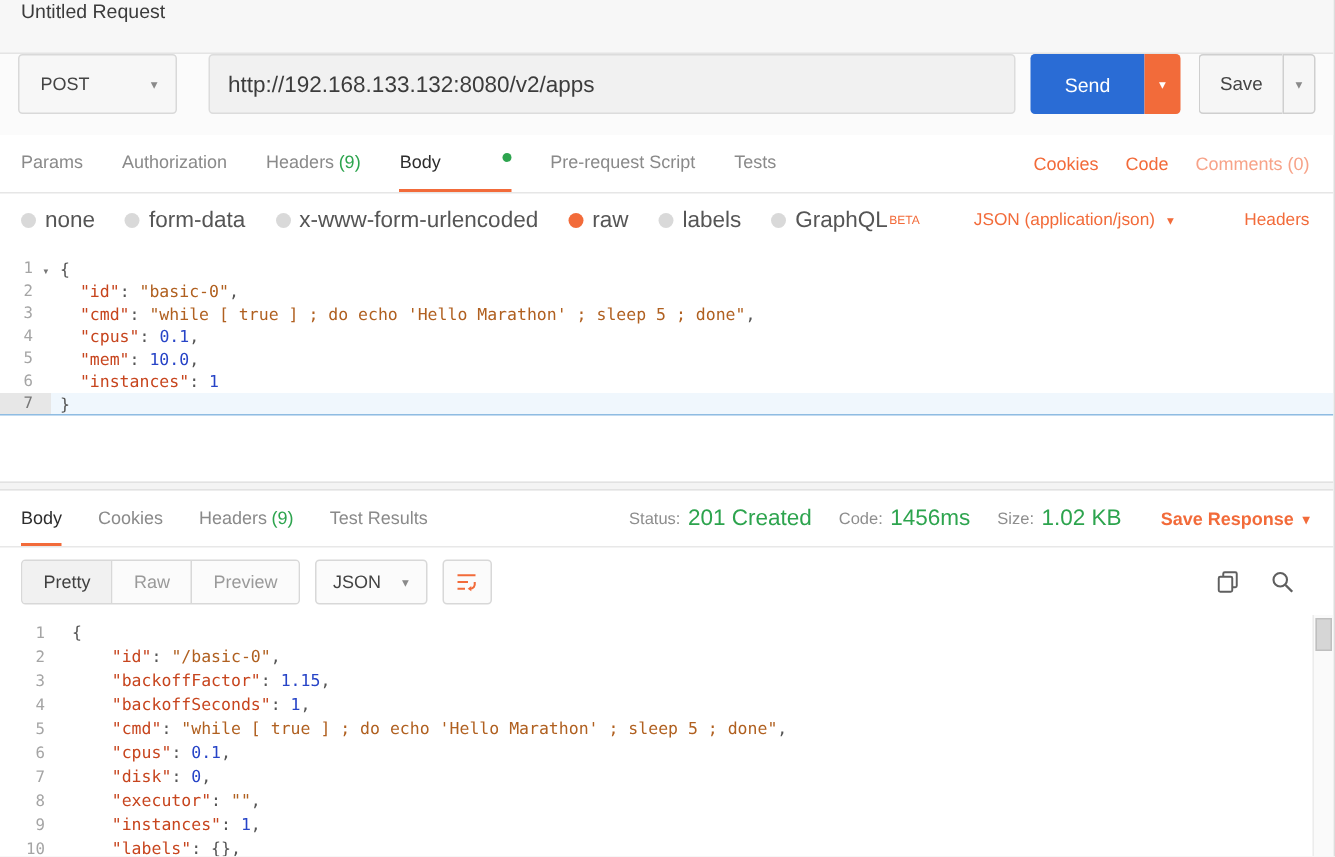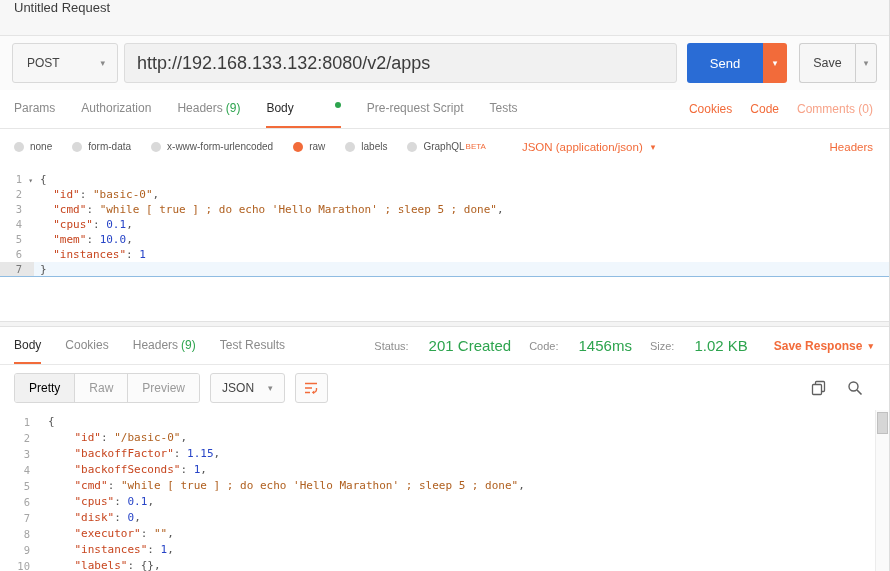--- a/index.html
+++ b/index.html
@@ -5,27 +5,27 @@
   * { box-sizing: border-box; margin: 0; padding: 0; }
   body { background:#e9e9e9; font-family:"Liberation Sans", sans-serif; }
   .app { position:relative; width:890px; height:571px; background:#fff; overflow:hidden; color:#333;
          border-right:1px solid #ddd; }
 
   
   .titlebar { height:36px; background:#f7f7f7; border-bottom:1px solid #e4e4e4;
               display:flex; padding:0 14px; font-size:13px; color:#3c3c3c; }
 
   
-  .request-row { height:54px; background:#fbfbfb; display:flex; align-items:center; padding:0 12px; }
+  .request-row { height:54px; background:#fbfbfb; display:flex; padding:0 12px; }
   .method-select { width:106px; height:40px; background:#f7f7f7; border:1px solid #d9d9d9; border-radius:3px;
                    display:flex; align-items:center; justify-content:space-between; padding:0 12px 0 14px;
                    font-size:12px; color:#444; cursor:pointer; }
   .caret { font-size:9px; color:#8a8a8a; }
-  .url-input { flex:1; height:40px; margin-left:6px; background:#f1f1f1; border:1px solid #dcdcdc; border-radius:3px;
-               padding:0 12px; font-size:18px; color:#3c3c3c; font-family:"Liberation Sans",sans-serif; outline:none; }
+  .url-input { flex:1; height:40px; margin-left:21px; background:#f1f1f1; border:1px solid #dcdcdc; border-radius:3px;
+               padding:0 12px; font-size:15px; color:#3c3c3c; font-family:"Liberation Sans",sans-serif; outline:none; }
   .send-group { display:flex; margin-left:10px; }
   .send-btn { width:76px; height:40px; background:#2a6cd5; color:#fff; border:none; border-radius:3px 0 0 3px;
               font-size:13px; cursor:pointer; font-family:"Liberation Sans",sans-serif; }
   .send-caret { width:24px; height:40px; background:#f26b3a; color:#fff; border-radius:0 3px 3px 0;
                 display:flex; align-items:center; justify-content:center; cursor:pointer; }
   .send-caret .caret { color:#fff; }
   .save-group { display:flex; margin-left:12px; }
   .save-btn { width:56px; height:40px; background:#f6f6f6; border:1px solid #cfcfcf; border-right:none;
               border-radius:3px 0 0 3px; font-size:12.5px; color:#444; cursor:pointer; font-family:"Liberation Sans",sans-serif;}
   .save-caret { width:22px; height:40px; background:#f6f6f6; border:1px solid #cfcfcf; border-radius:0 3px 3px 0;
@@ -40,21 +40,21 @@
   .green-dot { width:6px; height:6px; border-radius:50%; background:#2da44e; margin-left:5px; margin-top:-7px; }
   .tabs-right { margin-left:auto; display:flex; align-items:center; gap:18px; }
   .link-orange { font-size:12px; color:#f26b3a; cursor:pointer; }
   .link-muted-orange { font-size:12px; color:#f7a389; cursor:pointer; }
 
   
   .type-row { height:35px; display:flex; align-items:center; padding:0 16px 0 14px; }
   .radio-opt { display:flex; align-items:center; margin-right:20px; cursor:pointer; }
   .radio-dot { width:10px; height:10px; border-radius:50%; background:#d9d9d9; margin-right:6px; }
   .radio-opt.selected .radio-dot { background:#f26b3a; }
-  .radio-label { font-size:10px; color:#555; }
+  .radio-label { font-size:15px; color:#555; }
   .beta-sup { font-size:8px; color:#f26b3a; vertical-align:super; margin-left:1px; }
   .content-type { display:flex; align-items:center; gap:8px; margin-left:16px; font-size:11.5px; color:#f26b3a; cursor:pointer; }
   .content-type .caret { color:#f26b3a; }
   .beautify { margin-left:auto; font-size:11.5px; color:#f26b3a; cursor:pointer; }
 
   
   .editor { font-family:"DejaVu Sans Mono", monospace; font-size:11px; }
   .req-editor { height:157px; padding-top:8px; overflow:hidden; }
   .code-row { display:flex; line-height:15px; height:15px; }
   .resp-editor .code-row { line-height:16px; height:16px; }
@@ -70,31 +70,31 @@
   .code-row.active { background:#f0f7fd; border-bottom:1px solid #8fbce2; }
   .code-row.active .gutter { background:#e7e7e7; color:#777; }
 
   
   .splitter { height:6px; background:#f4f4f4; border-top:1px solid #e2e2e2; border-bottom:1px solid #e2e2e2; cursor:row-resize; }
 
   
   .resp-meta { height:38px; border-bottom:1px solid #e8e8e8; display:flex; align-items:stretch; padding:0 16px 0 14px; }
   .resp-meta .tab { margin-right:24px; }
   .meta-right { margin-left:auto; display:flex; align-items:center; gap:18px; }
-  .meta-pair { font-size:11px; color:#8e8e8e; display:flex; gap:20px; align-items:center; }
+  .meta-pair { font-size:11px; color:#8e8e8e; display:flex; gap:5px; align-items:center; }
   .meta-val { color:#2da44e; font-size:15px; }
   .save-response { display:flex; align-items:center; gap:6px; font-size:12px; font-weight:bold; color:#f26b3a; cursor:pointer; margin-left:8px; }
   .save-response .caret { color:#f26b3a; }
 
   
   .resp-toolbar { height:45px; display:flex; align-items:center; padding:0 26px 0 14px; }
   .seg-group { display:flex; border:1px solid #d8d8d8; border-radius:3px; overflow:hidden; }
   .seg { padding:7px 14px; font-size:12px; color:#9a9a9a; background:#fbfbfb; border-right:1px solid #d8d8d8; cursor:pointer; }
   .seg:last-child { border-right:none; }
-  .seg.active { color:#000000; background:#f1f1f1; }
+  .seg.active { color:#404040; background:#f1f1f1; }
   .format-select { margin-left:10px; border:1px solid #d8d8d8; border-radius:3px; padding:7px 11px;
                    display:flex; align-items:center; gap:14px; font-size:12px; color:#444; background:#fbfbfb; cursor:pointer; }
   .wrap-btn { margin-left:10px; width:33px; height:30px; border:1px solid #d8d8d8; border-radius:3px; background:#fbfbfb;
               display:flex; align-items:center; justify-content:center; cursor:pointer; }
   .toolbar-right { margin-left:auto; display:flex; align-items:center; gap:20px; }
   .icon-btn { cursor:pointer; display:flex; align-items:center; }
 
   
   .resp-editor { position:relative; height:161px; padding-top:4px; overflow:hidden; }
   .resp-scrollbar { position:absolute; right:0; top:0; bottom:0; width:14px; background:#fafafa; border-left:1px solid #ececec; }

